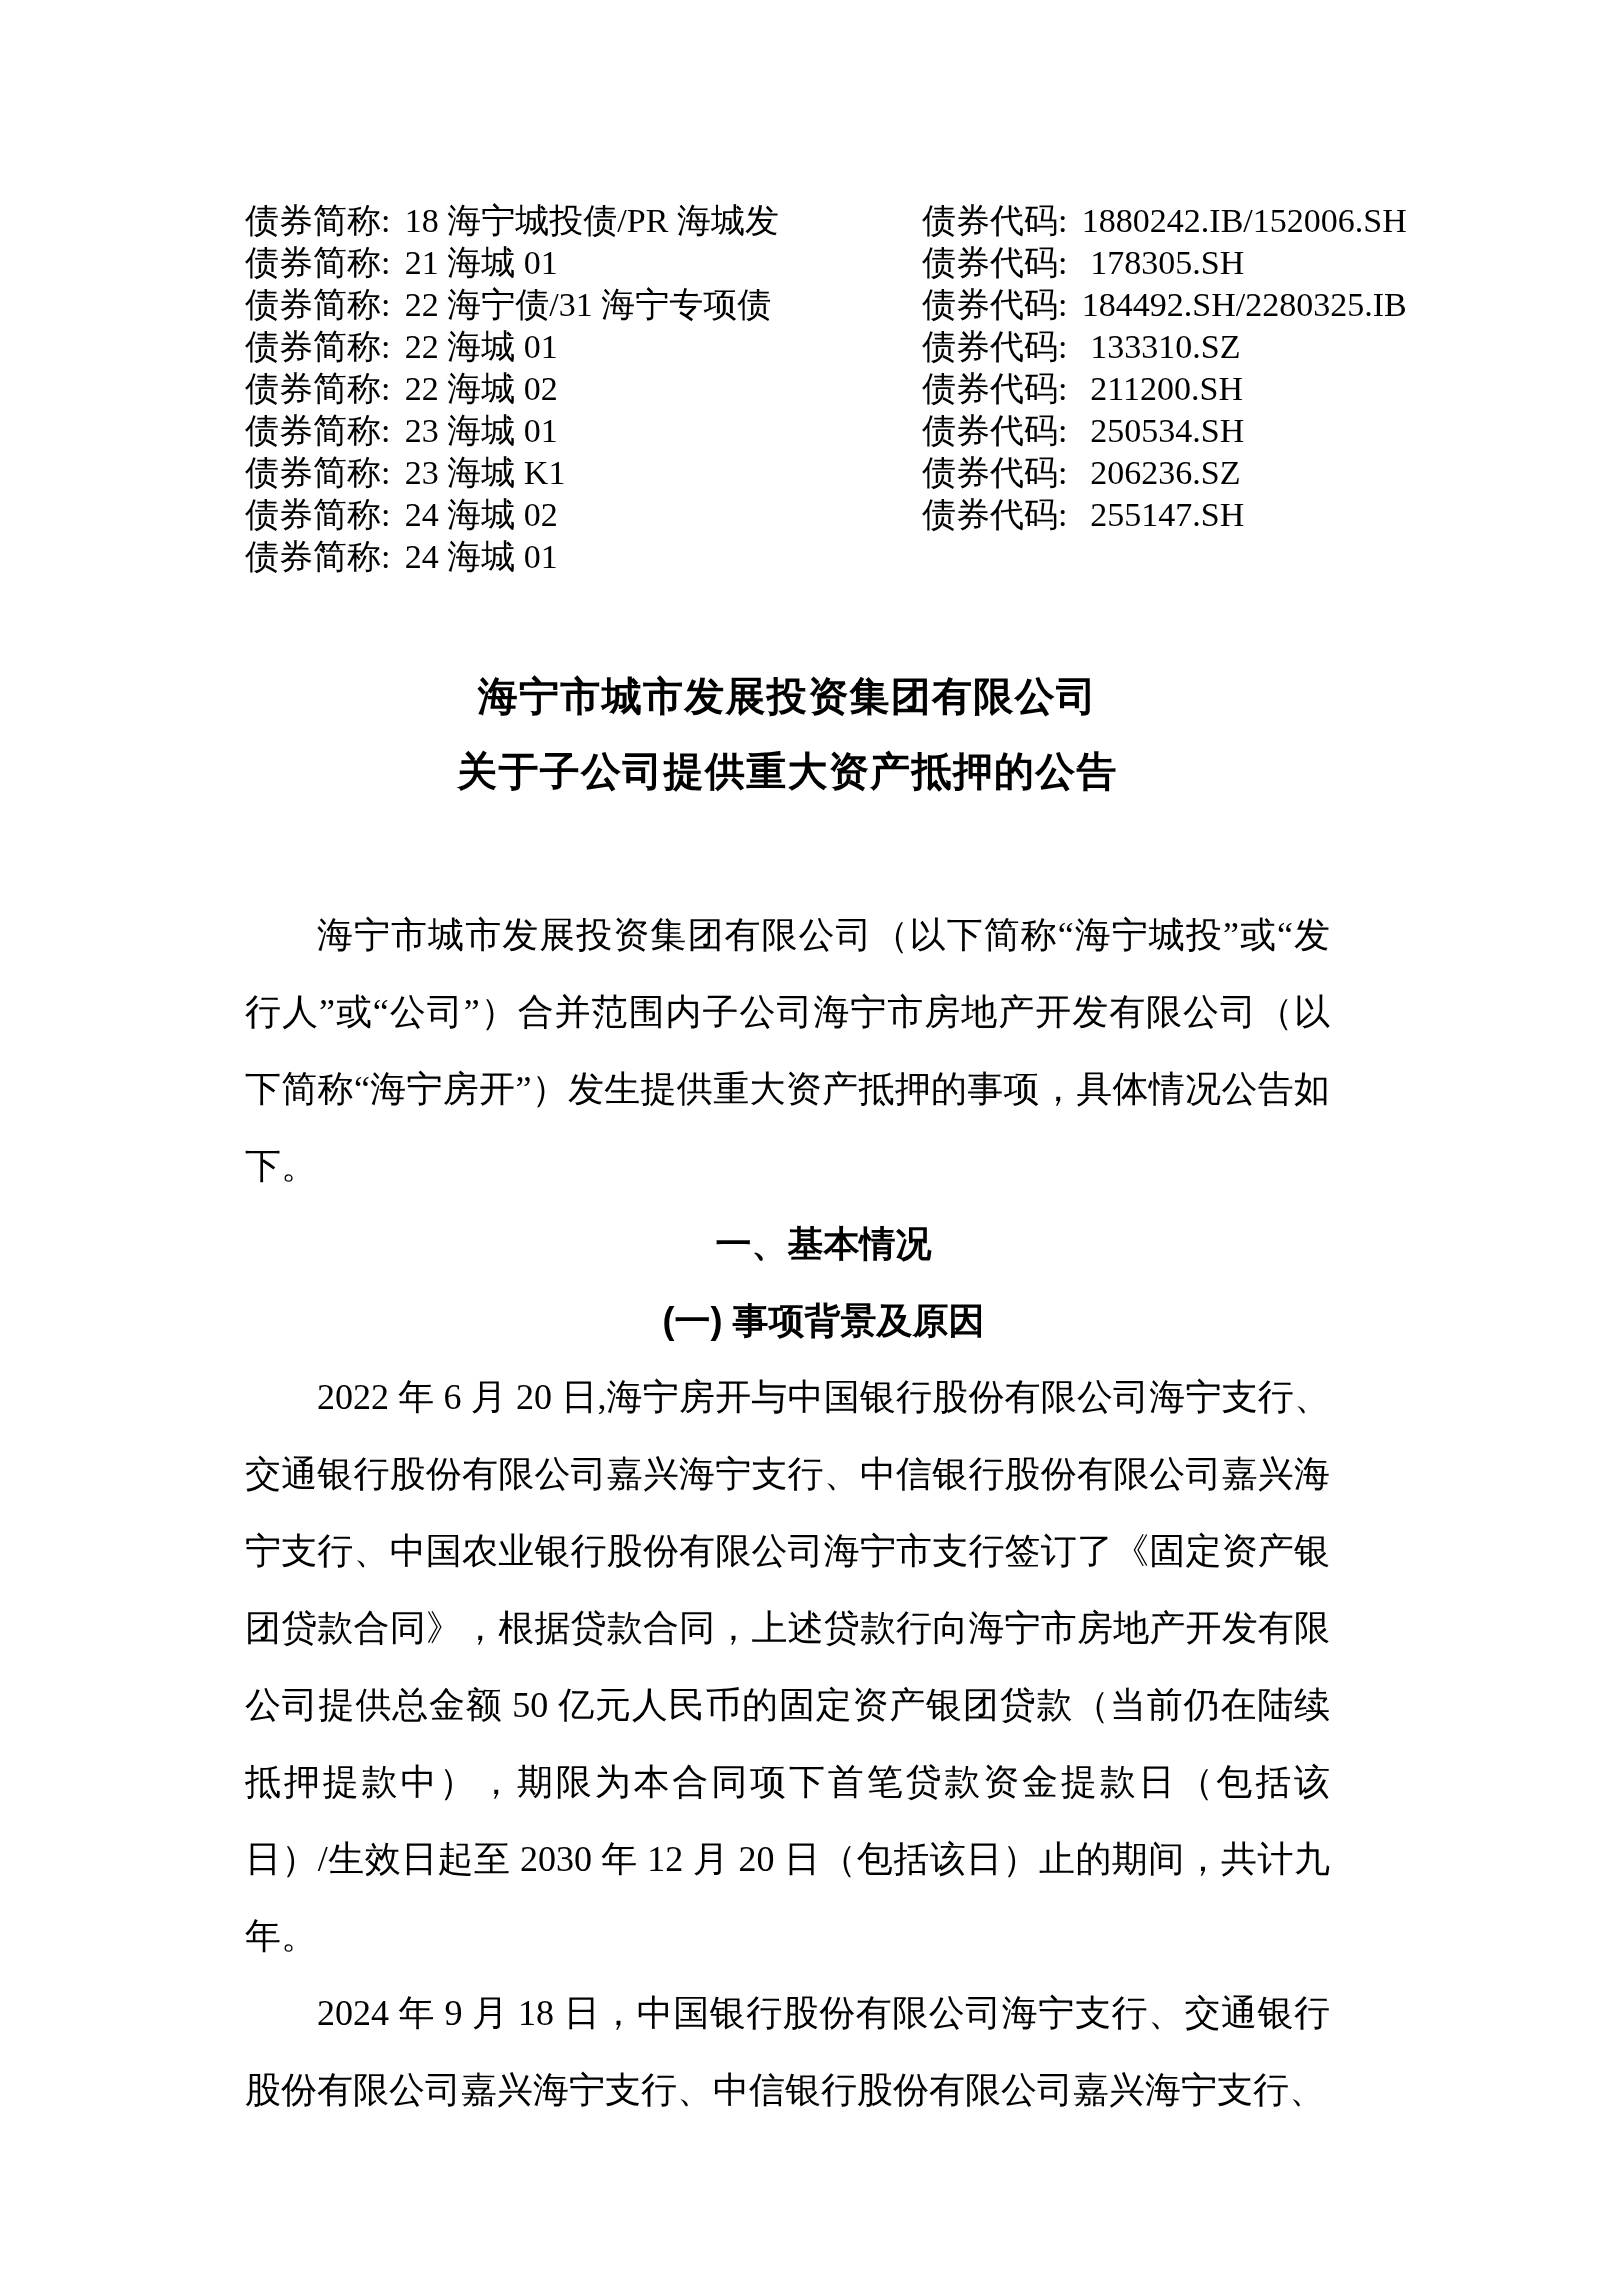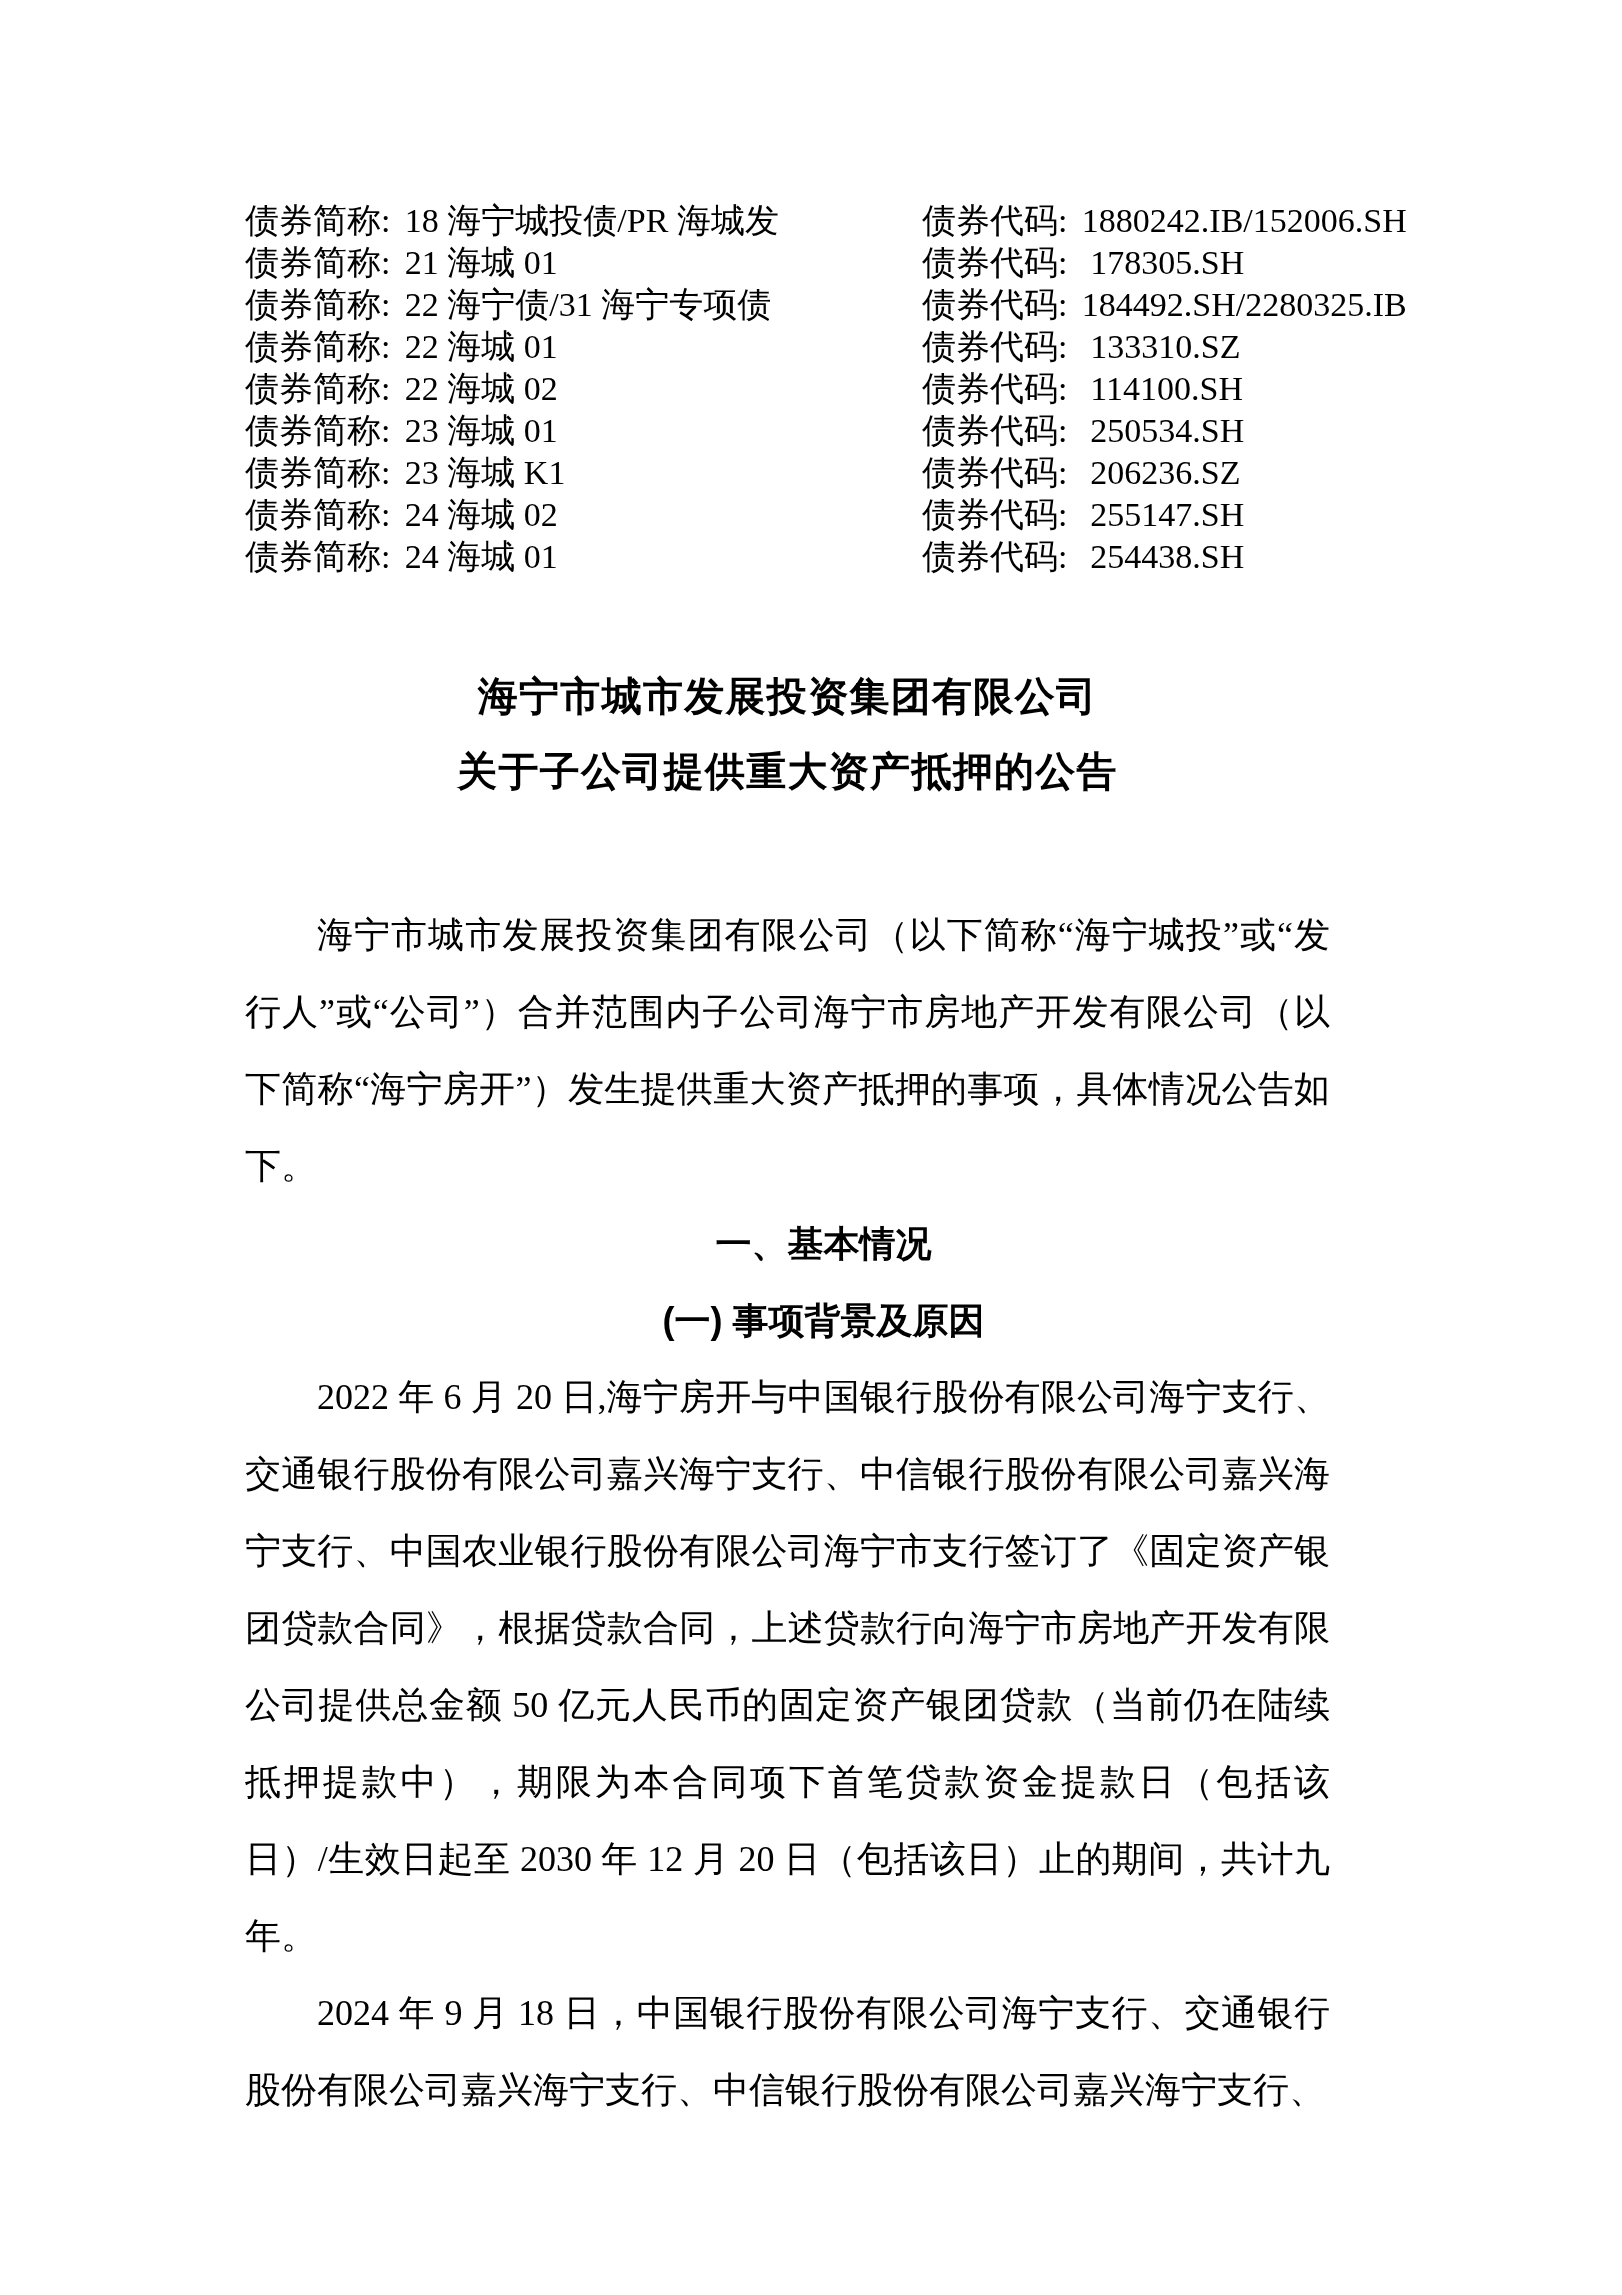--- a/index.html
+++ b/index.html
@@ -84,41 +84,40 @@
       <div class="bond-cell-right"><span class="bond-label">债券代码:</span><span>184492.SH/2280325.IB</span></div>
     </div>
 
     <div class="bond-row">
       <div class="bond-cell-left"><span class="bond-label">债券简称:</span><span>22 海城 01</span></div>
       <div class="bond-cell-right"><span class="bond-label">债券代码:</span><span> 133310.SZ</span></div>
     </div>
 
     <div class="bond-row">
       <div class="bond-cell-left"><span class="bond-label">债券简称:</span><span>22 海城 02</span></div>
-      <div class="bond-cell-right"><span class="bond-label">债券代码:</span><span> 114100.SH</span></div>
+      <div class="bond-cell-right"><span class="bond-label">债券代码:</span><span> 211200.SH</span></div>
     </div>
 
     <div class="bond-row">
       <div class="bond-cell-left"><span class="bond-label">债券简称:</span><span>23 海城 01</span></div>
       <div class="bond-cell-right"><span class="bond-label">债券代码:</span><span> 250534.SH</span></div>
     </div>
 
     <div class="bond-row">
       <div class="bond-cell-left"><span class="bond-label">债券简称:</span><span>23 海城 K1</span></div>
       <div class="bond-cell-right"><span class="bond-label">债券代码:</span><span> 206236.SZ</span></div>
     </div>
 
     <div class="bond-row">
       <div class="bond-cell-left"><span class="bond-label">债券简称:</span><span>24 海城 02</span></div>
       <div class="bond-cell-right"><span class="bond-label">债券代码:</span><span> 255147.SH</span></div>
     </div>
 
     <div class="bond-row">
       <div class="bond-cell-left"><span class="bond-label">债券简称:</span><span>24 海城 01</span></div>
-      <div class="bond-cell-right"><span class="bond-label">债券代码:</span><span> 254438.SH</span></div>
     </div>
 
   </div>
 
   <div class="doc-title">
     <div>海宁市城市发展投资集团有限公司</div>
     <div>关于子公司提供重大资产抵押的公告</div>
   </div>
 
   <div class="doc-body">

